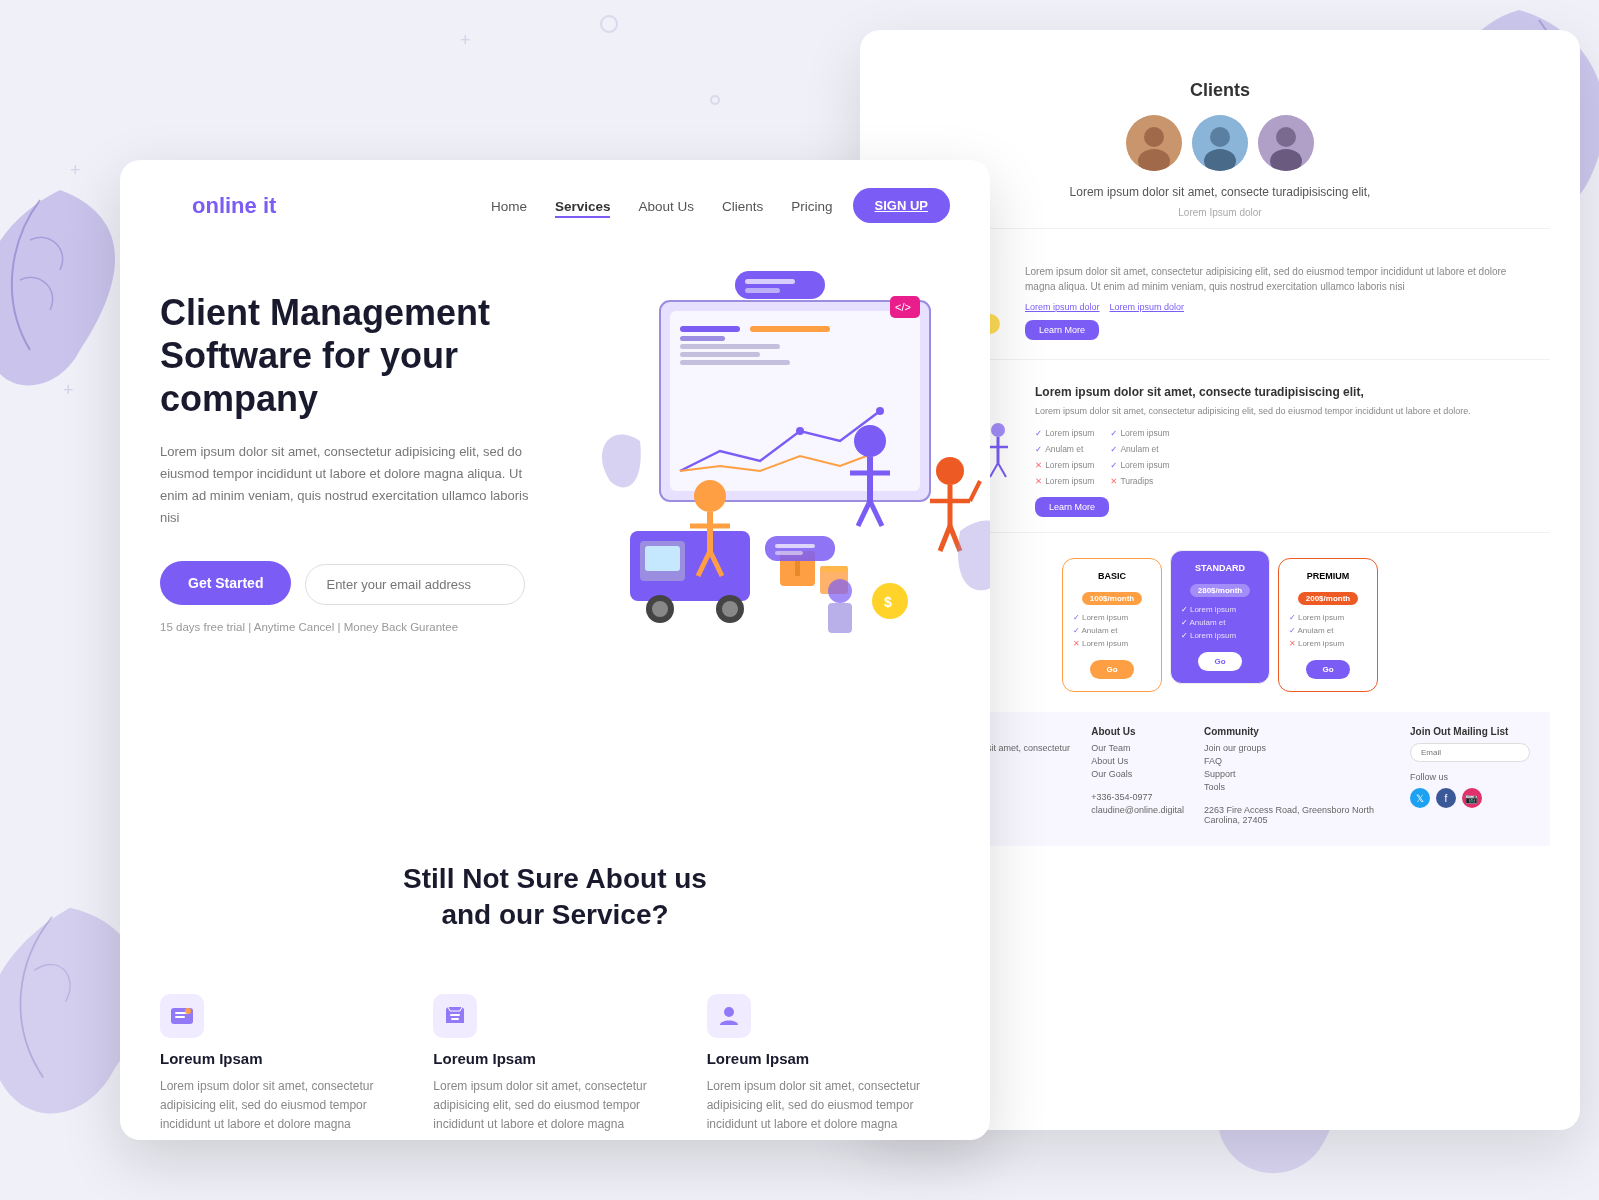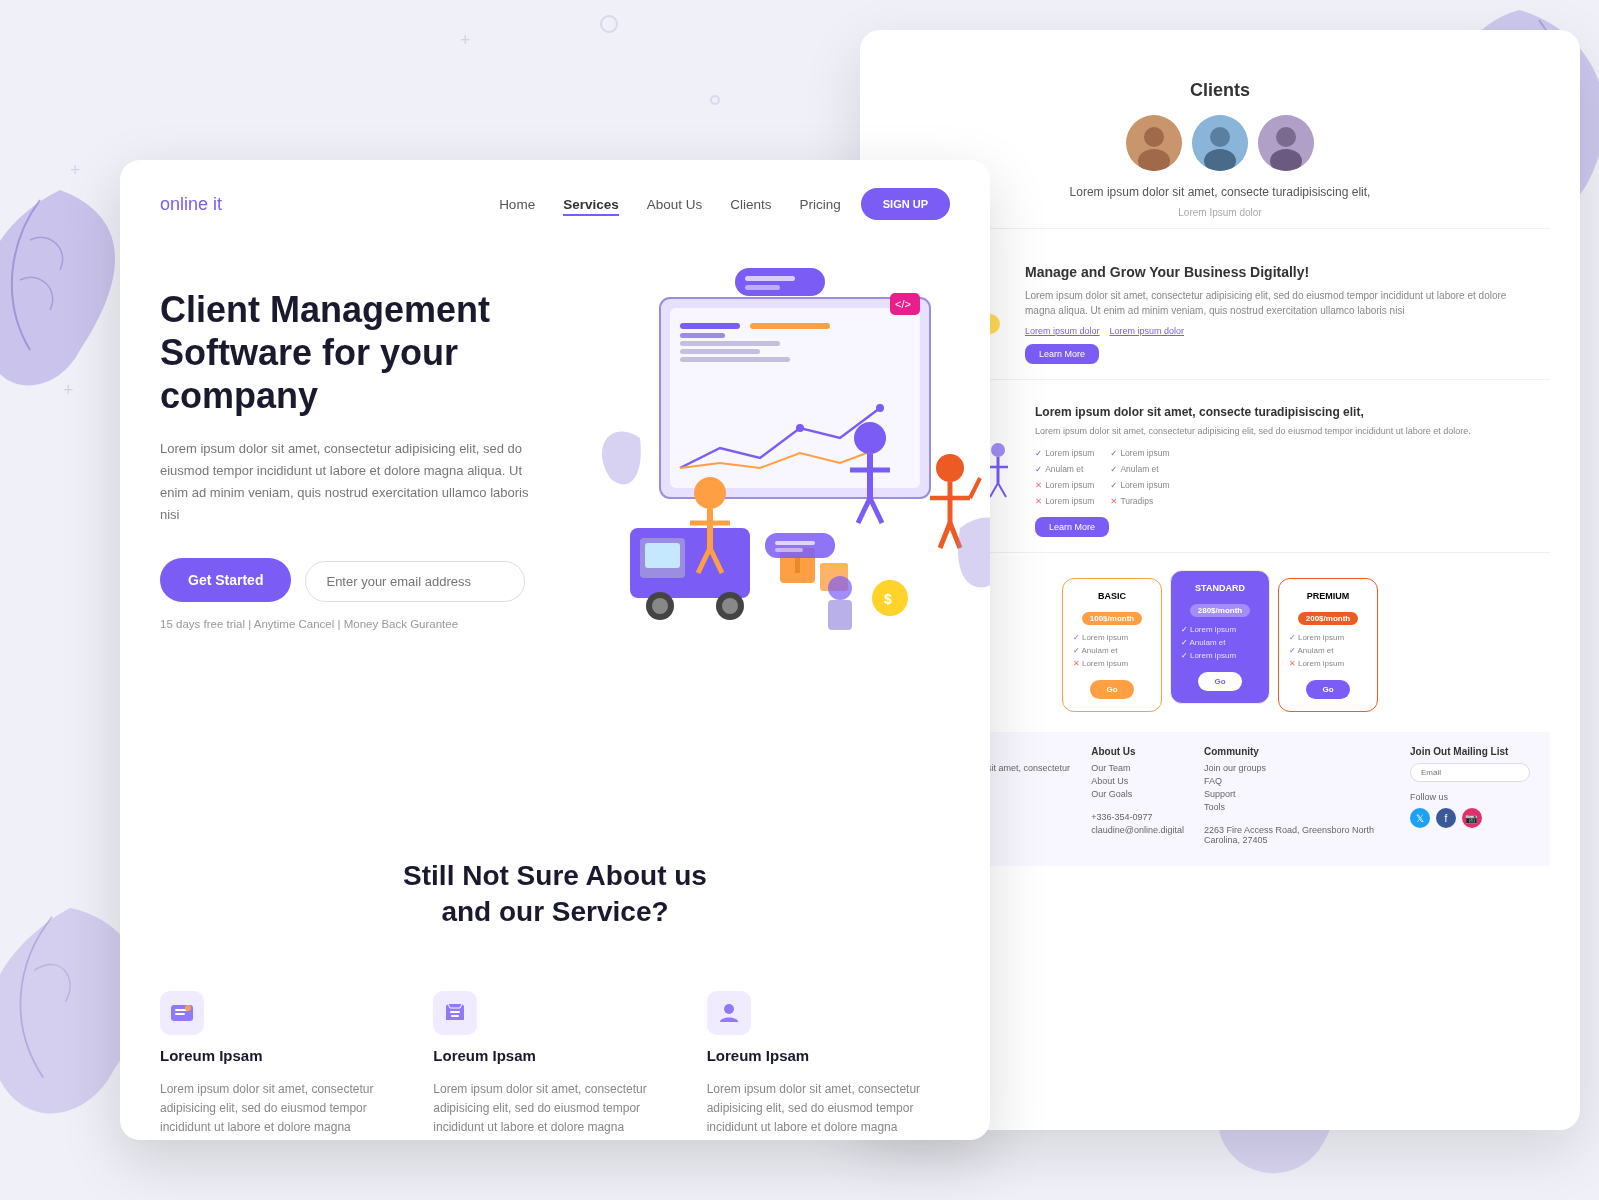--- a/index.html
+++ b/index.html
@@ -54,24 +54,25 @@
     }
 
     
     .nav {
       display: flex;
       align-items: center;
       padding: 28px 40px;
       border-bottom: none;
     }
     .logo {
-      font-size: 18px;
-      font-weight: 400;
+      font-size: 22px;
+      font-weight: 700;
       color: #333;
       margin-right: auto;
+      margin-left: 32px;
     }
     .logo span {
       color: #7b5cf5;
     }
     .nav-links {
       display: flex;
       gap: 28px;
       align-items: center;
       list-style: none;
     }
@@ -86,24 +87,25 @@
       font-weight: 600;
       border-bottom: 2px solid #7b5cf5;
       padding-bottom: 2px;
     }
     .btn-signup {
       background: #7b5cf5;
       color: #fff;
       border: none;
       border-radius: 25px;
       padding: 10px 22px;
-      font-size: 11px;
+      font-size: 13px;
       font-weight: 600;
       cursor: pointer;
       margin-left: 20px;
+      text-decoration: underline;
     }
 
     
     .hero {
       padding: 40px 40px 0 40px;
       position: relative;
       overflow: hidden;
       height: 560px;
     }
     .hero-text {
@@ -192,21 +194,21 @@
       background: #f0ebff;
       display: flex;
       align-items: center;
       justify-content: center;
       margin-bottom: 12px;
     }
     .feature-title {
       font-size: 15px;
       font-weight: 700;
       color: #1a1a2e;
-      margin-bottom: 16px;
+      margin-bottom: 10px;
     }
     .feature-desc {
       font-size: 12px;
       color: #888;
       line-height: 1.6;
     }
 
     
     
     .clients-section {
@@ -586,21 +588,20 @@
           <rect x="5" y="40" width="20" height="30" fill="#7b5cf5" rx="3" opacity="0.6"></rect>
           <circle cx="80" cy="60" r="10" fill="#ffd32a" opacity="0.8"></circle>
           <path d="M15 55 C20 40, 40 35, 55 45" stroke="#7b5cf5" stroke-width="2" fill="none"></path>
 
           <circle cx="72" cy="30" r="5" fill="#7b5cf5" opacity="0.8"></circle>
           <line x1="72" y1="35" x2="72" y2="55" stroke="#7b5cf5" stroke-width="2"></line>
           <line x1="65" y1="42" x2="79" y2="42" stroke="#7b5cf5" stroke-width="2"></line>
         </svg>
       </div>
       <div class="manage-content">
-        <h3>Manage and Grow Your Business Digitally!</h3>
         <p>Lorem ipsum dolor sit amet, consectetur adipisicing elit, sed do eiusmod tempor incididunt ut labore et dolore magna aliqua. Ut enim ad minim veniam, quis nostrud exercitation ullamco laboris nisi</p>
         <div class="manage-links">
           <span class="manage-link">Lorem ipsum dolor</span>
           <span class="manage-link">Lorem ipsum dolor</span>
         </div>
         <button class="btn-learn">Learn More</button>
       </div>
     </div>
 
     <div class="feature-list-section">

